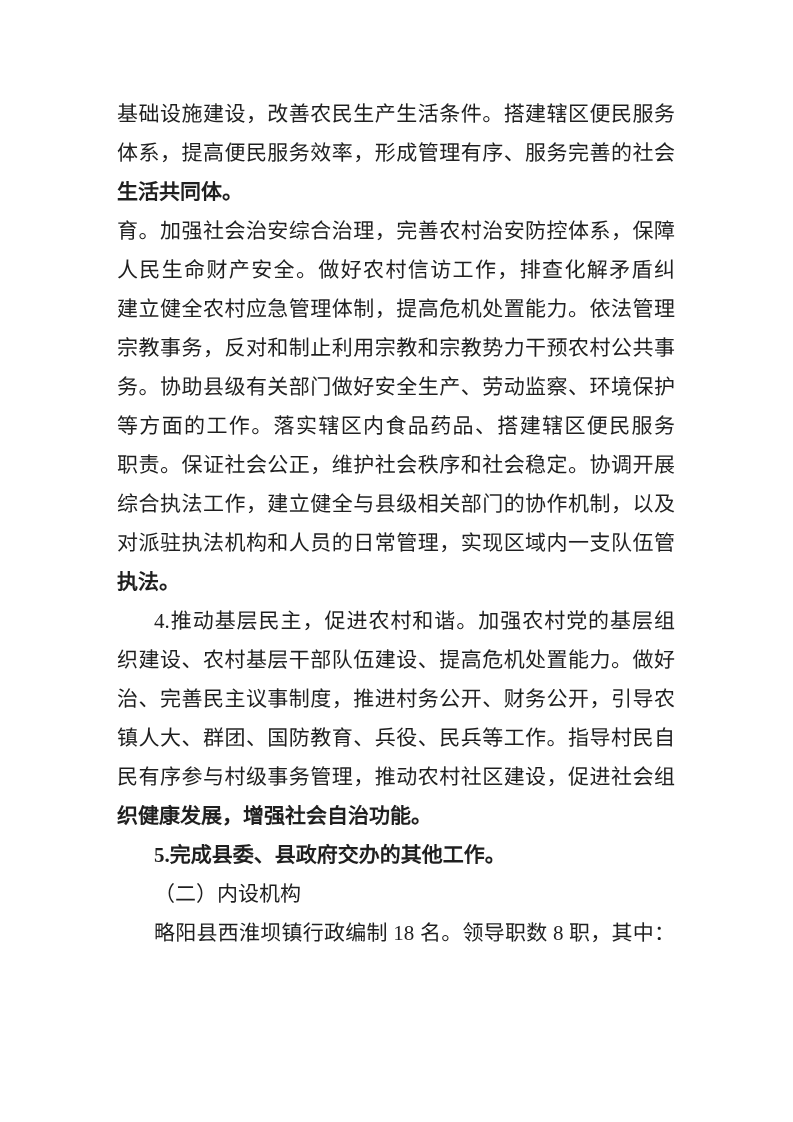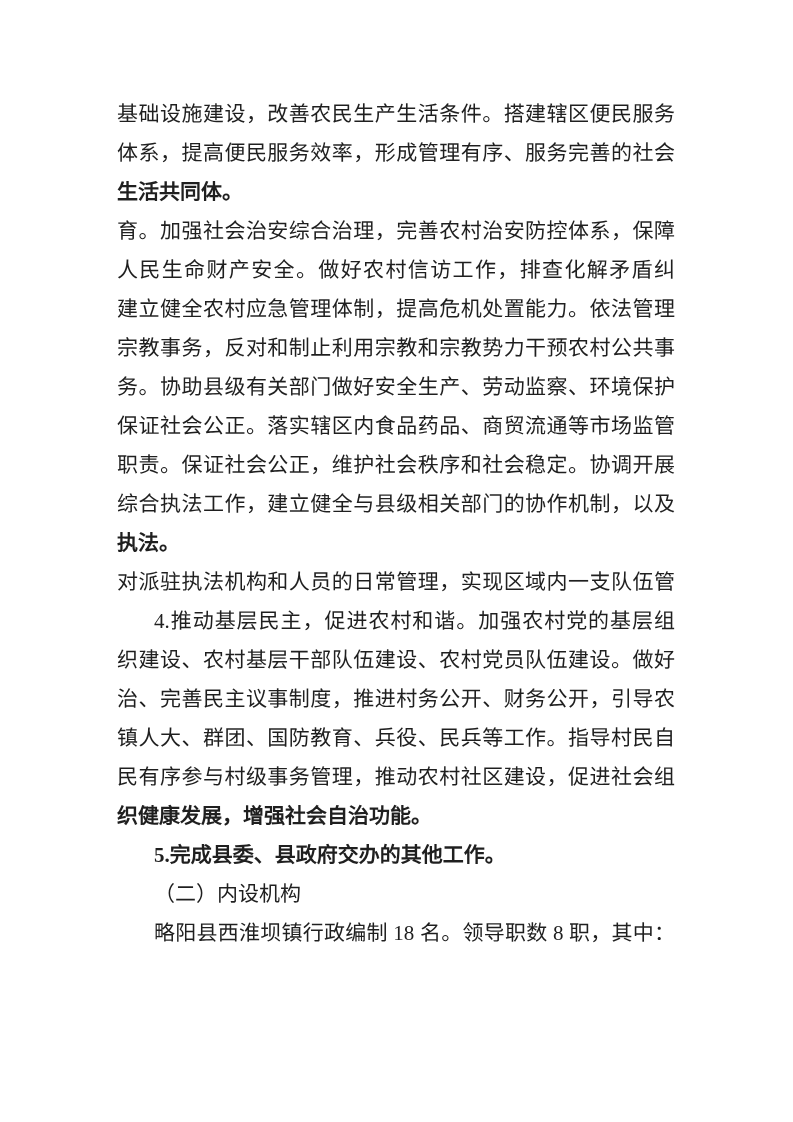--- a/index.html
+++ b/index.html
@@ -44,30 +44,30 @@
     <div class="line">体系，提高便民服务效率，形成管理有序、服务完善的社会</div>
     <div class="line last">生活共同体。</div>
   </div>
 
   <div class="para">
     <div class="line">育。加强社会治安综合治理，完善农村治安防控体系，保障</div>
     <div class="line">人民生命财产安全。做好农村信访工作，排查化解矛盾纠纷。</div>
     <div class="line">建立健全农村应急管理体制，提高危机处置能力。依法管理</div>
     <div class="line">宗教事务，反对和制止利用宗教和宗教势力干预农村公共事</div>
     <div class="line">务。协助县级有关部门做好安全生产、劳动监察、环境保护</div>
-    <div class="line">保证社会公正。落实辖区内食品药品、商贸流通等市场监管</div>
+    <div class="line">等方面的工作。落实辖区内食品药品、搭建辖区便民服务</div>
     <div class="line">职责。保证社会公正，维护社会秩序和社会稳定。协调开展</div>
     <div class="line">综合执法工作，建立健全与县级相关部门的协作机制，以及</div>
+    <div class="line">对派驻执法机构和人员的日常管理，实现区域内一支队伍管</div>
     <div class="line last">执法。</div>
-    <div class="line">对派驻执法机构和人员的日常管理，实现区域内一支队伍管</div>
   </div>
 
   <div class="para">
     <div class="line indent">4.推动基层民主，促进农村和谐。加强农村党的基层组</div>
-    <div class="line">织建设、农村基层干部队伍建设、农村党员队伍建设。做好</div>
+    <div class="line">织建设、农村基层干部队伍建设、提高危机处置能力。做好</div>
     <div class="line">治、完善民主议事制度，推进村务公开、财务公开，引导农</div>
     <div class="line">镇人大、群团、国防教育、兵役、民兵等工作。指导村民自</div>
     <div class="line">民有序参与村级事务管理，推动农村社区建设，促进社会组</div>
     <div class="line last">织健康发展，增强社会自治功能。</div>
   </div>
 
   <div class="para">
     <div class="line indent last">5.完成县委、县政府交办的其他工作。</div>
   </div>
 

